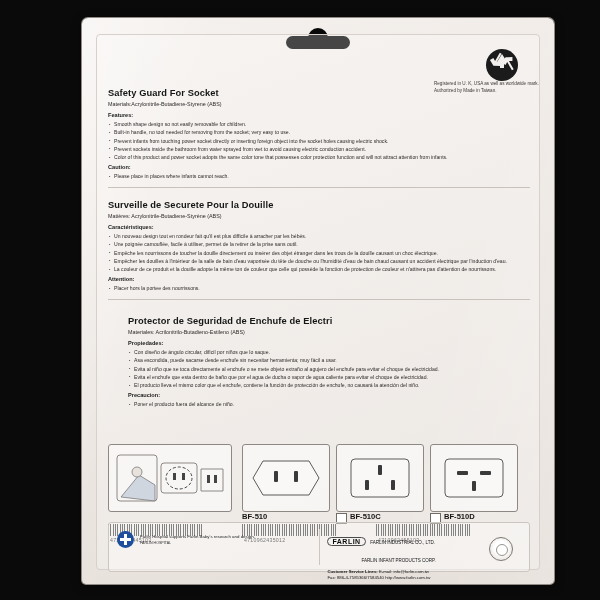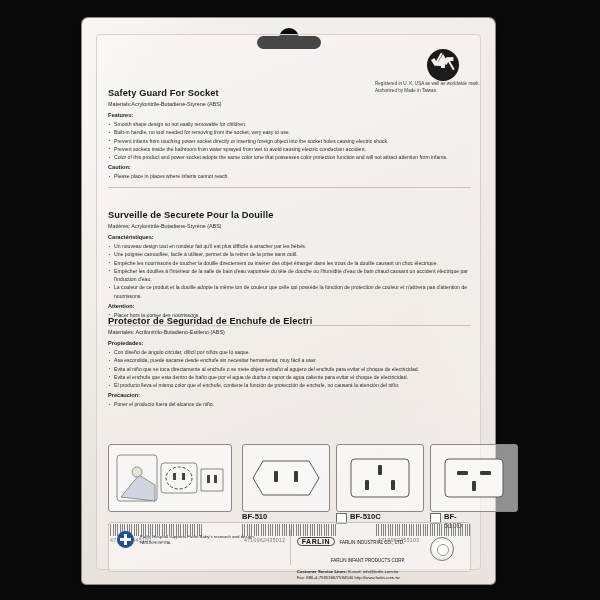--- a/index.html
+++ b/index.html
@@ -10,21 +10,21 @@
     overflow:hidden;
   }
   .photo{
     position:absolute;
     left:0;top:0;width:600px;height:600px;
     background:#0a0a0a;
   }
   
   .card{
     position:absolute;
-    left:82px;top:18px;width:413px;height:566px;
+    left:82px;top:18px;width:472px;height:566px;
     background:linear-gradient(160deg,#f5f1ee 0%,#efeae6 38%,#eae4df 70%,#e4ddd7 100%);
     border-radius:6px 6px 4px 4px;
     box-shadow:0 0 0 1px rgba(180,170,162,.8), 0 2px 10px rgba(0,0,0,.55);
   }
   .card:before{ 
     content:"";position:absolute;left:0;top:0;right:0;bottom:0;
     background:linear-gradient(105deg,rgba(255,255,255,.45) 0%,rgba(255,255,255,0) 22%,rgba(255,255,255,0) 72%,rgba(255,255,255,.22) 100%);
     pointer-events:none;border-radius:6px;
   }
   .inner{
@@ -163,39 +163,39 @@
         <li>Prevent sockets inside the bathroom from water sprayed from wet to avoid causing electric conduction accident.</li>
         <li>Color of this product and power socket adopts the same color tone that possesses color protection function and will not attract attention from infants.</li>
       </ul>
       <p class="sub">Caution:</p>
       <ul class="b">
         <li>Please place in places where infants cannot reach.</li>
       </ul>
       <div class="hr"></div>
     </div>
 
-    <div class="sec" style="top:192px;">
+    <div class="sec" style="top:182px;">
       <h2 class="t">Surveille de Securete  Pour la Douille</h2>
       <p class="mat">Matières: Acrylonitrile-Butadiene-Styrène (ABS)</p>
       <p class="sub">Caractéristiques:</p>
       <ul class="b">
         <li>Un nouveau design tout en rondeur fait qu'il est plus difficile à arracher par les bébés.</li>
         <li>Une poignée camouflée, facile à utiliser, permet de la retirer de la prise sans outil.</li>
         <li>Empêche les nourrissons de toucher la douille directement ou insérer des objet étranger dans les trous de la douille causant un choc électrique.</li>
         <li>Empêcher les douilles à l'intérieur de la salle de bain d'eau vaporisée du tête de douche ou l'humidité d'eau de bain chaud causant un accident électrique par l'induction d'eau.</li>
         <li>La couleur de ce produit et la douille adopte la même ton de couleur que celle qui possède la fonction de protection de couleur et n'attirera pas d'attention de nourrissons.</li>
       </ul>
       <p class="sub">Attention:</p>
       <ul class="b">
         <li>Placer hors la portee des nourrissons.</li>
       </ul>
       <div class="hr"></div>
     </div>
 
-    <div class="sec" style="top:298px;">
+    <div class="sec" style="top:298px;margin-left:20px;">
       <h2 class="t">Protector de Seguridad de Enchufe de Electri</h2>
       <p class="mat">Materiales: Acrilonitrilo-Butadieno-Estileno (ABS)</p>
       <p class="sub">Propiedades:</p>
       <ul class="b">
         <li>Con diseño de ángulo circular, difícil por niños que lo saque.</li>
         <li>Asa escondida, puede sacarse desde enchufe sin necesitar herramienta; muy fácil a usar.</li>
         <li>Evita al niño que se toca directamente al enchufe o se mete objeto extraño al agujero del enchufe para evitar el choque de electricidad.</li>
         <li>Evita el enchufe que esta dentro de baño que por el agua de ducha o vapor de agua caliente para evitar el choque de electricidad.</li>
         <li>El producto lleva el mismo color que el enchufe, contiene la función de protección de enchufe, no causará la atención del niño.</li>
       </ul>

